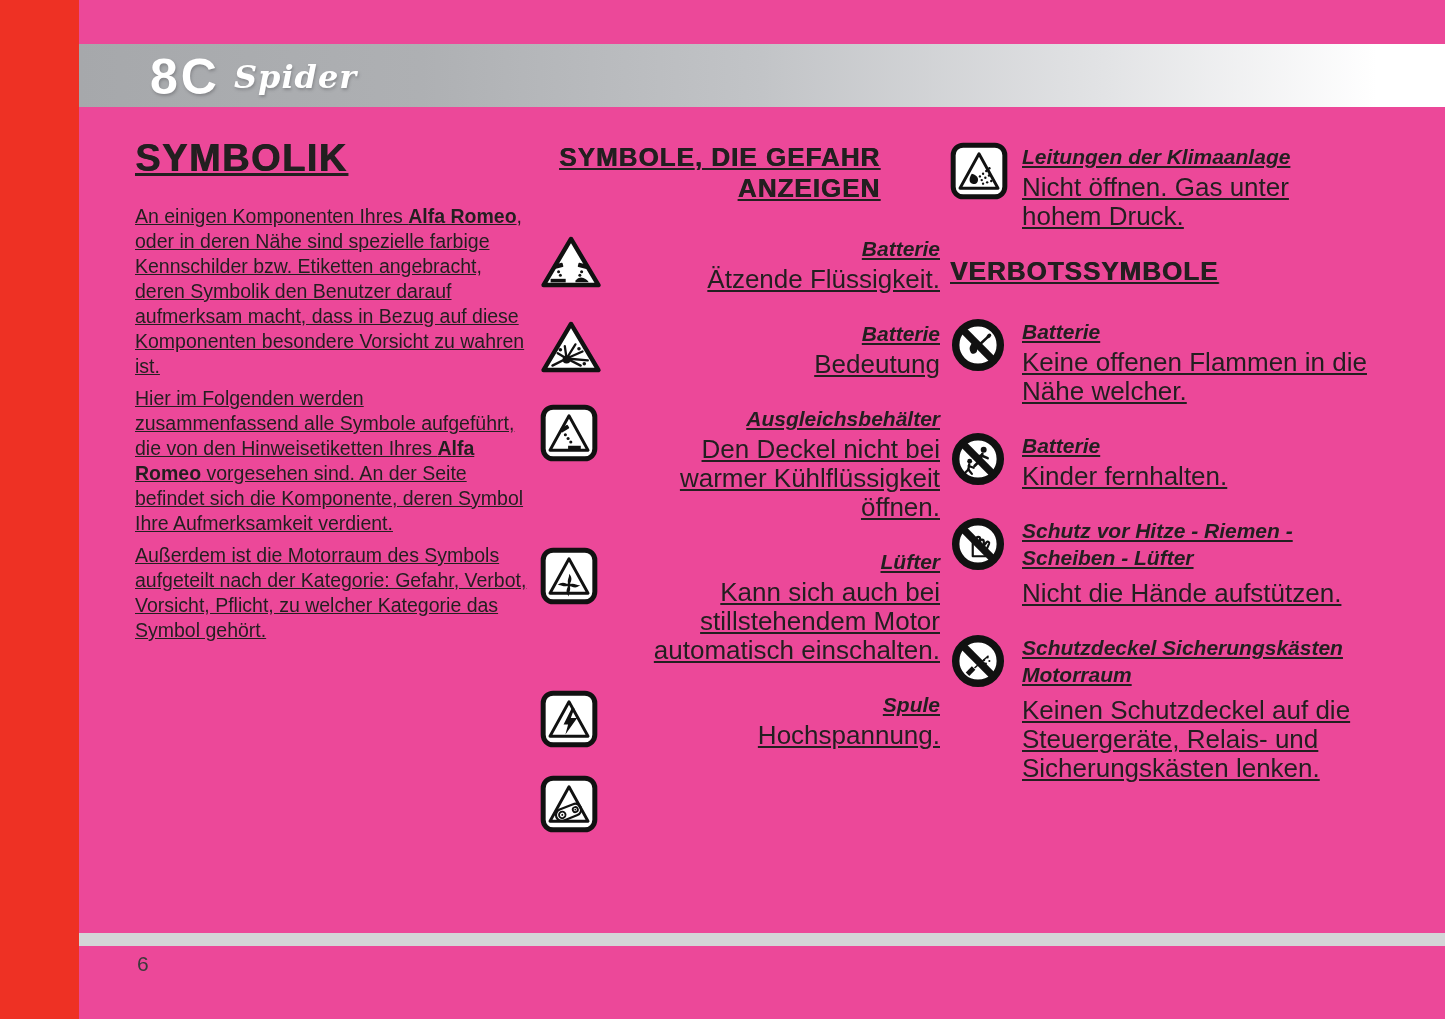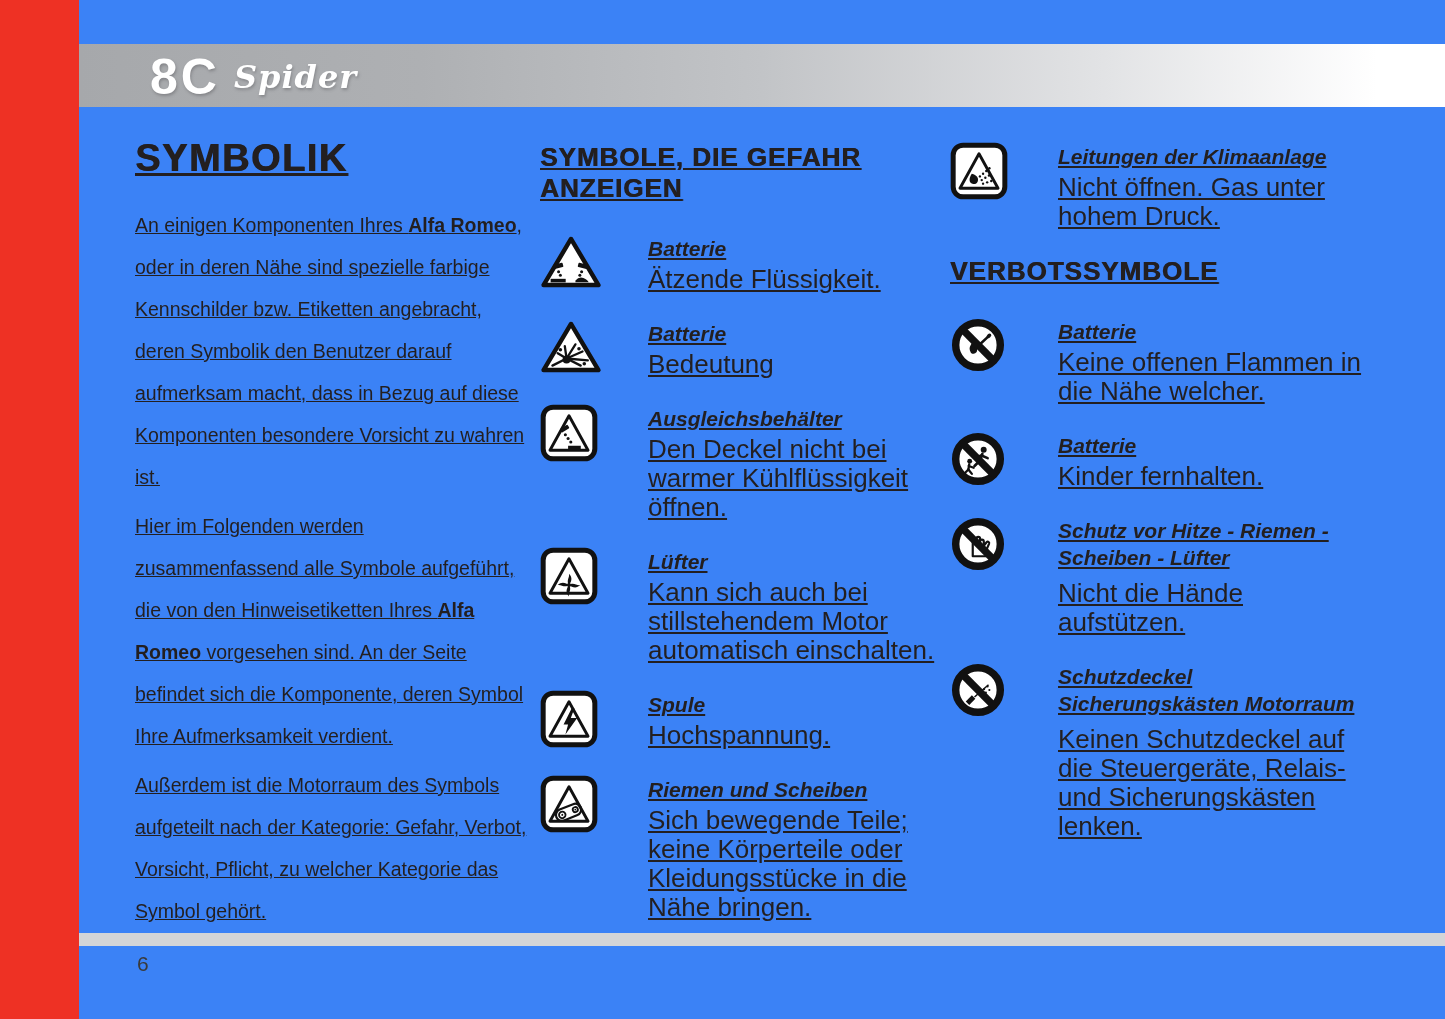--- a/index.html
+++ b/index.html
@@ -3,21 +3,21 @@
 <meta charset="utf-8">
 <style>
   * { box-sizing: border-box; }
   html, body { margin: 0; padding: 0; background: #ffffff; }
   body { font-family: "Liberation Sans", sans-serif; color: #231f20; }
 
   .page {
     position: relative;
     width: 1445px;
     height: 1019px;
-    background: #3b82f6;
+    background: #ec4899;
     overflow: hidden;
     padding-left: 8px;
   }
 
   .red-stripe {
     position: absolute;
     left: 0; top: 0;
     width: 79px; height: 100%;
     background: #ee3124;
   }
@@ -50,21 +50,21 @@
     font-weight: bold;
     font-size: 32px;
     line-height: 1;
     margin-left: 14px;
     letter-spacing: 1px;
     text-shadow: 1px 2px 3px rgba(90,90,95,0.45);
   }
 
   .col { position: absolute; text-decoration: underline; }
   .col1 { left: 135px; top: 138px; width: 395px; }
-  .col2 { left: 540px; top: 142px; width: 400px; }
+  .col2 { left: 540px; top: 142px; width: 400px; text-align: right; }
   .col3 { left: 950px; top: 142px; width: 420px; }
 
   h1.title-main {
     margin: 0 0 26px 0;
     font-size: 38px;
     line-height: 40px;
     font-weight: bold;
     letter-spacing: 1.5px;
     color: #231f20;
     text-shadow: 0.8px 0 0 currentColor;
@@ -75,29 +75,28 @@
     line-height: 31px;
     font-weight: bold;
     letter-spacing: 1px;
     color: #231f20;
     text-shadow: 0.7px 0 0 currentColor;
   }
 
   p.body-par {
     margin: 0 0 7px 0;
     font-size: 19.5px;
-    line-height: 42px;
+    line-height: 25px;
   }
   p.body-par strong { font-weight: bold; }
 
   .sym-item {
     display: flex;
     align-items: flex-start;
     margin-bottom: 25px;
-    gap: 36px;
   }
   .sym-icon {
     flex: 0 0 64px;
     display: flex;
     justify-content: flex-start;
     align-items: flex-start;
     margin-right: 8px;
   }
   .sym-text { flex: 1; padding-top: 1px; }
   .sym-title {
@@ -256,24 +255,20 @@
           <rect x="3.5" y="3.5" width="57" height="57" rx="11" fill="#fff" stroke="#111" stroke-width="5.5"></rect>
           <path d="M32 13 L53 51 L11 51 Z" fill="none" stroke="#111" stroke-width="3.2" stroke-linejoin="round"></path>
           <g transform="rotate(-22 32 41)">
             <rect x="17" y="34.5" width="29" height="13" rx="6.5" fill="none" stroke="#111" stroke-width="2.4"></rect>
             <circle cx="24" cy="41" r="3.6" fill="none" stroke="#111" stroke-width="2"></circle>
             <circle cx="24" cy="41" r="1.1" fill="#111"></circle>
             <circle cx="39.5" cy="41" r="2.8" fill="none" stroke="#111" stroke-width="2"></circle>
             <circle cx="39.5" cy="41" r="1" fill="#111"></circle>
           </g>
         </svg>
-      </div>
-      <div class="sym-text">
-        <div class="sym-title">Riemen und Scheiben</div>
-        <div class="sym-desc">Sich bewegende Teile; keine Körperteile oder Kleidungsstücke in die Nähe bringen.</div>
       </div>
     </div>
   </div>
 
   <div class="col col3">
 
     <div class="sym-item">
       <div class="sym-icon">
         <svg width="58" height="58" viewBox="0 0 64 64">
           <rect x="3.5" y="3.5" width="57" height="57" rx="11" fill="#fff" stroke="#111" stroke-width="5.5"></rect>

